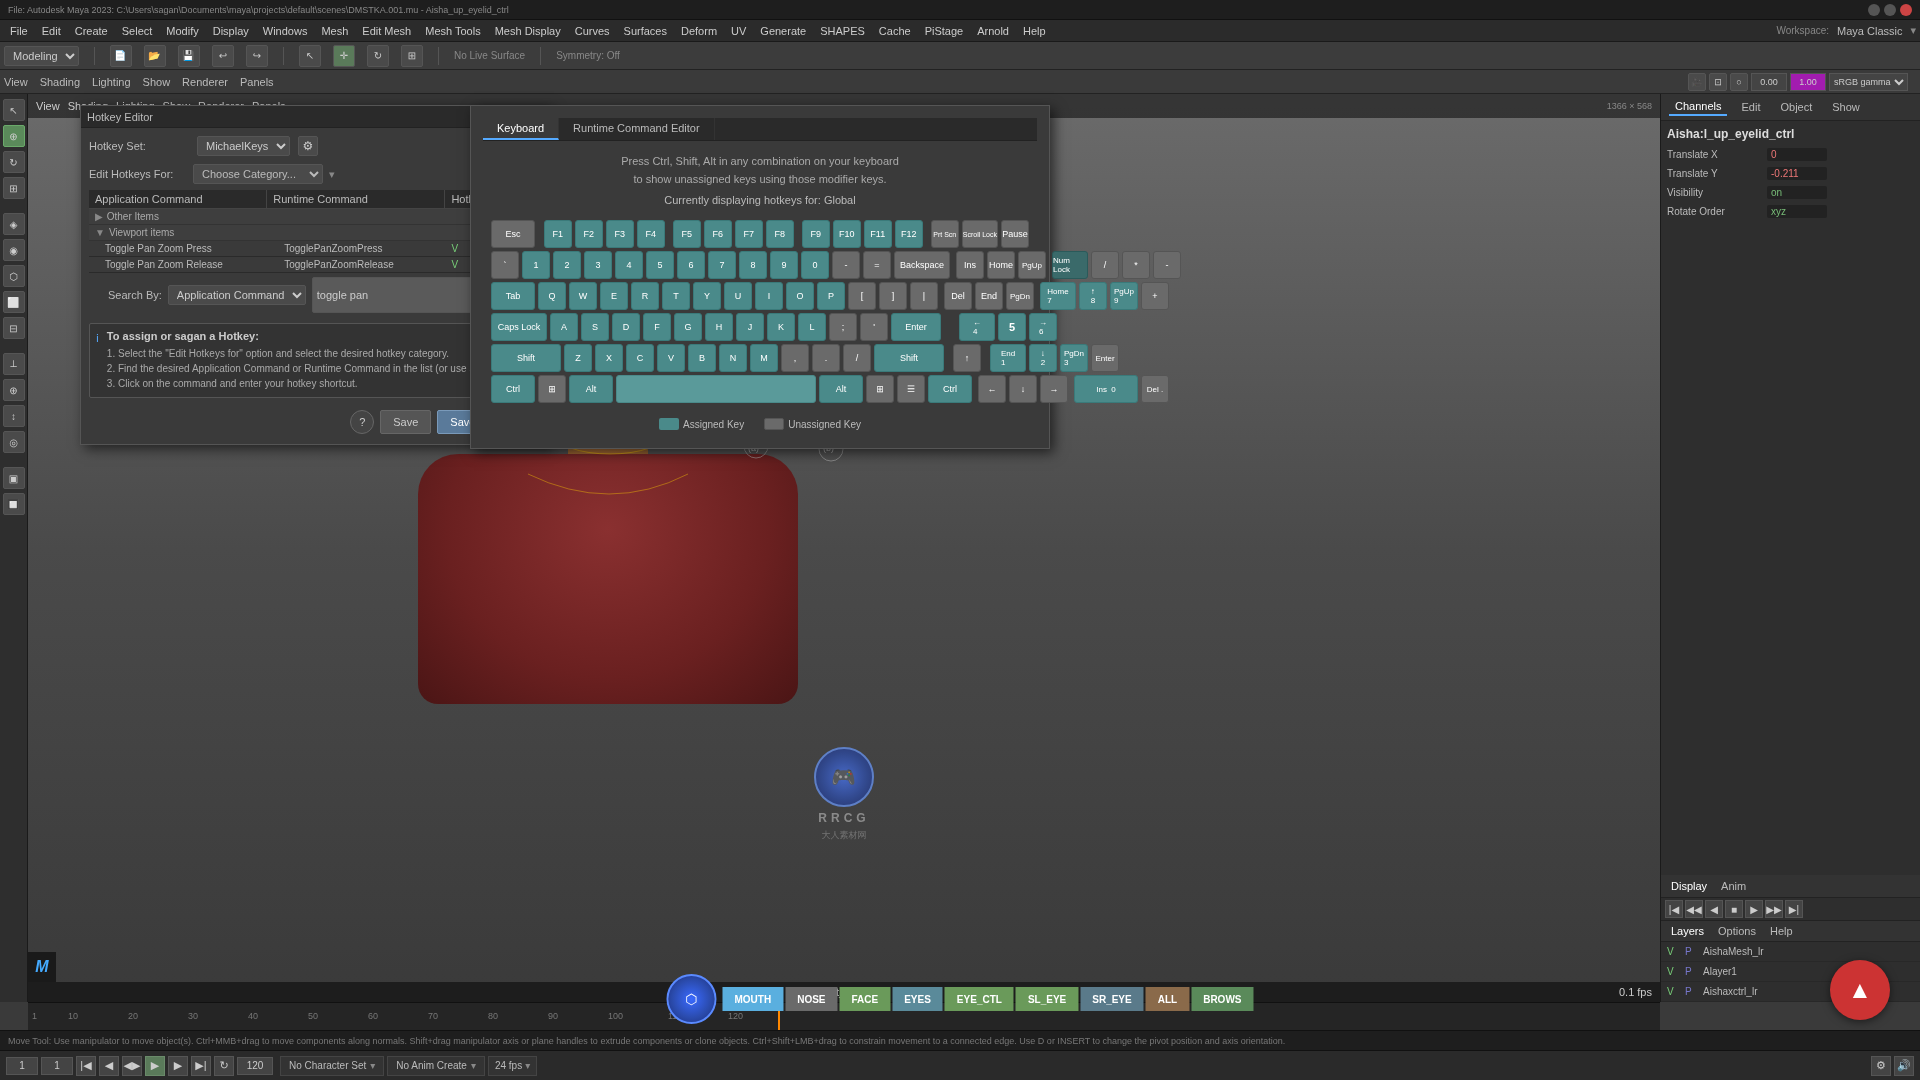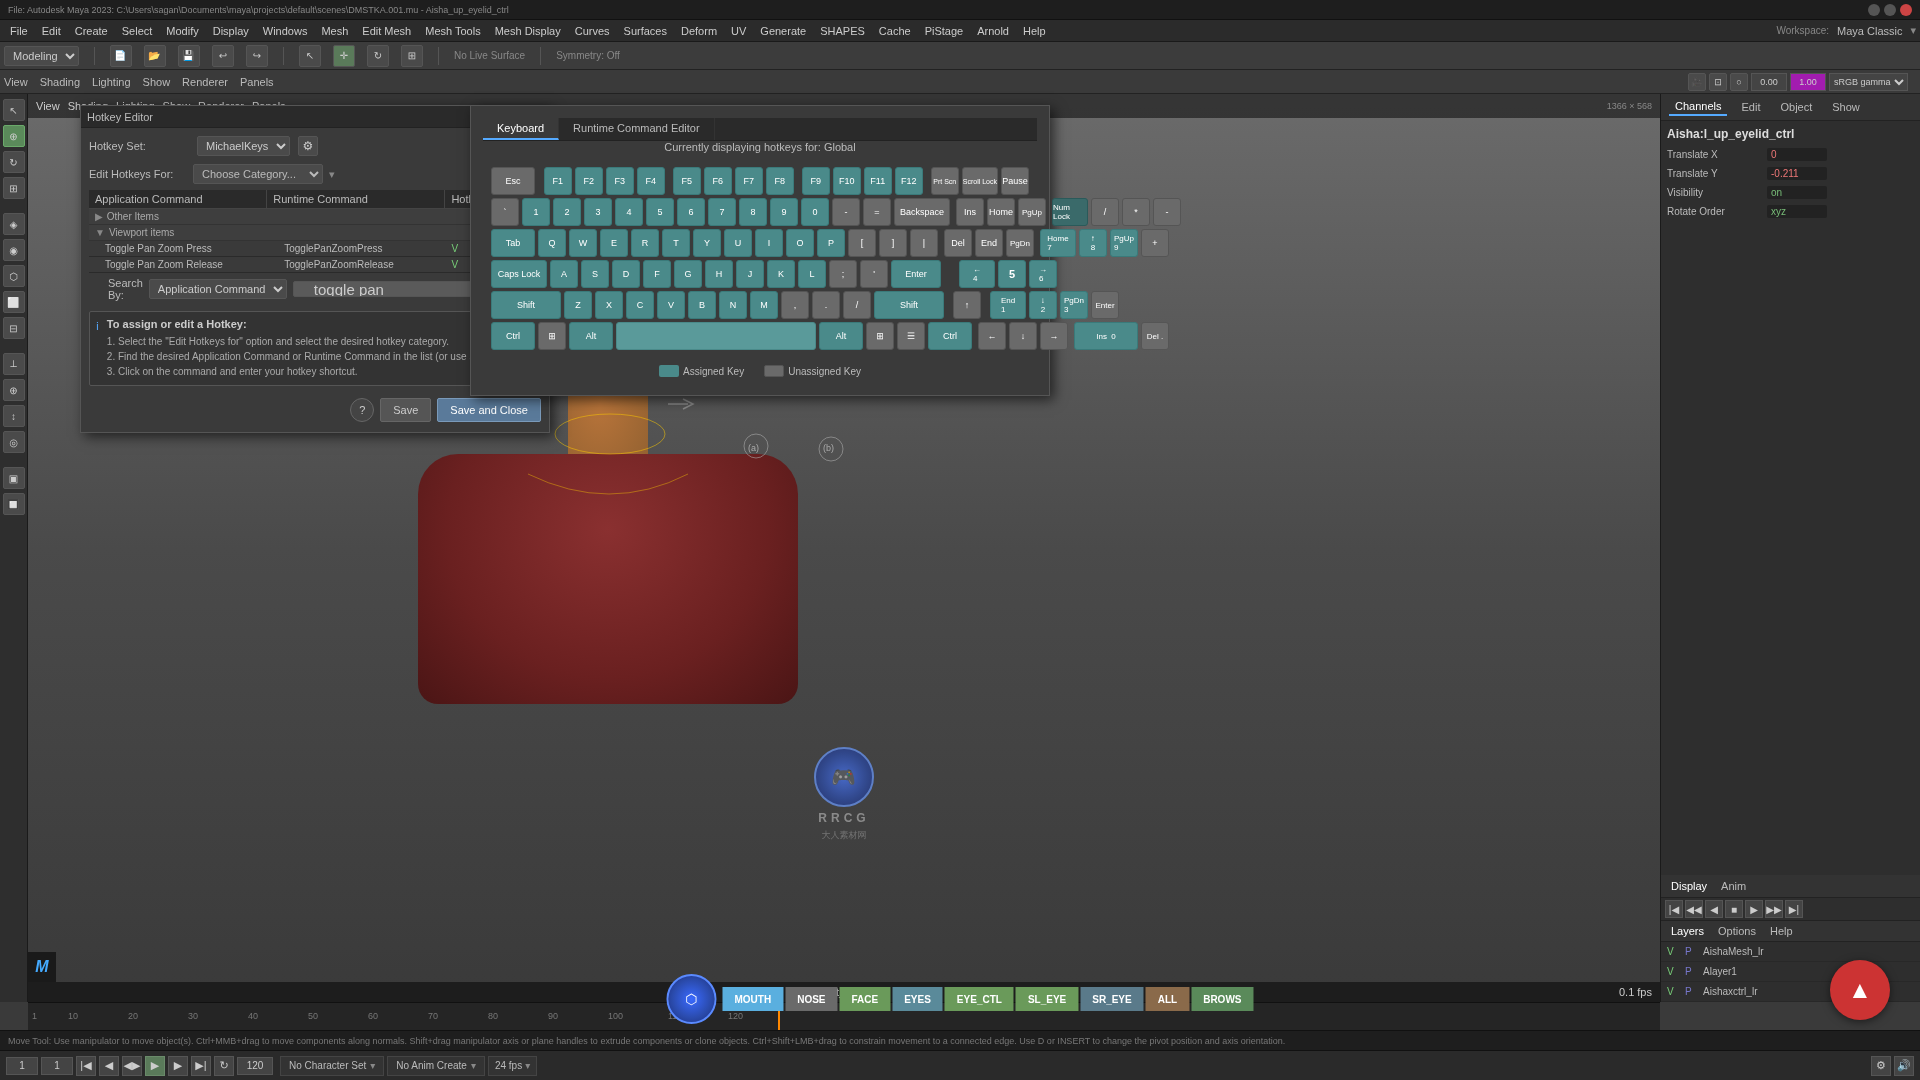--- a/index.html
+++ b/index.html
@@ -396,26 +396,26 @@
       height: 20px;
       background: #4a4a4a;
       border: 1px solid #555;
       color: #ccc;
       font-size: 11px;
       border-radius: 2px;
       padding: 0 4px;
     }
     .search-input {
       flex: 1;
-      height: 16px;
+      height: 36px;
       background: #5a5a5a;
       border: 1px solid #555;
       color: #ccc;
-      font-size: 15px;
-      padding: 0 20px;
+      font-size: 11px;
+      padding: 0 4px;
       border-radius: 2px;
     }
     .search-clear {
       width: 16px;
       height: 16px;
       background: #666;
       border: none;
       color: #ccc;
       display: flex;
       align-items: center;
@@ -1010,21 +1010,21 @@
         <option>Runtime Command</option>
       </select>
       <input type="text" class="search-input" value="toggle pan" style="">
       <button class="search-clear">✕</button>
     </div>
 
     <div class="info-box">
       <div style="display:flex;align-items:flex-start;gap:4px;">
         <span class="info-icon">ℹ</span>
         <div>
-          <div class="info-title">To assign or edit a Hotkey:</div>
+          <div class="info-title">To assign or sagan a Hotkey:</div>
           <div class="info-text">1. Select the "Edit Hotkeys for" option and select the desired hotkey category.</div>
           <div class="info-text">2. Find the desired Application Command or Runtime Command in the list (or use Search).</div>
           <div class="info-text">3. Click on the command and enter your hotkey shortcut.</div>
         </div>
       </div>
     </div>
 
     <div class="dialog-buttons">
       <button class="dlg-btn help">?</button>
       <button class="dlg-btn">Save</button>
@@ -1032,20 +1032,23 @@
     </div>
   </div>
 </div>
 
 <div class="keyboard-panel">
   <div class="kb-tabs">
     <div class="kb-tab active">Keyboard</div>
     <div class="kb-tab">Runtime Command Editor</div>
   </div>
 
+  <div class="kb-info">
+    <span>Press Ctrl, Shift, Alt in any combination on your keyboard<br>to show unassigned keys using those modifier keys.</span>
+  </div>
 
   <div class="kb-currently">Currently displaying hotkeys for: Global</div>
 
   <div class="keyboard">
 
     <div class="kb-row">
       <div class="key unassigned wide">Esc</div>
       <div style="width:8px;"></div>
       <div class="key">F1</div>
       <div class="key">F2</div>

